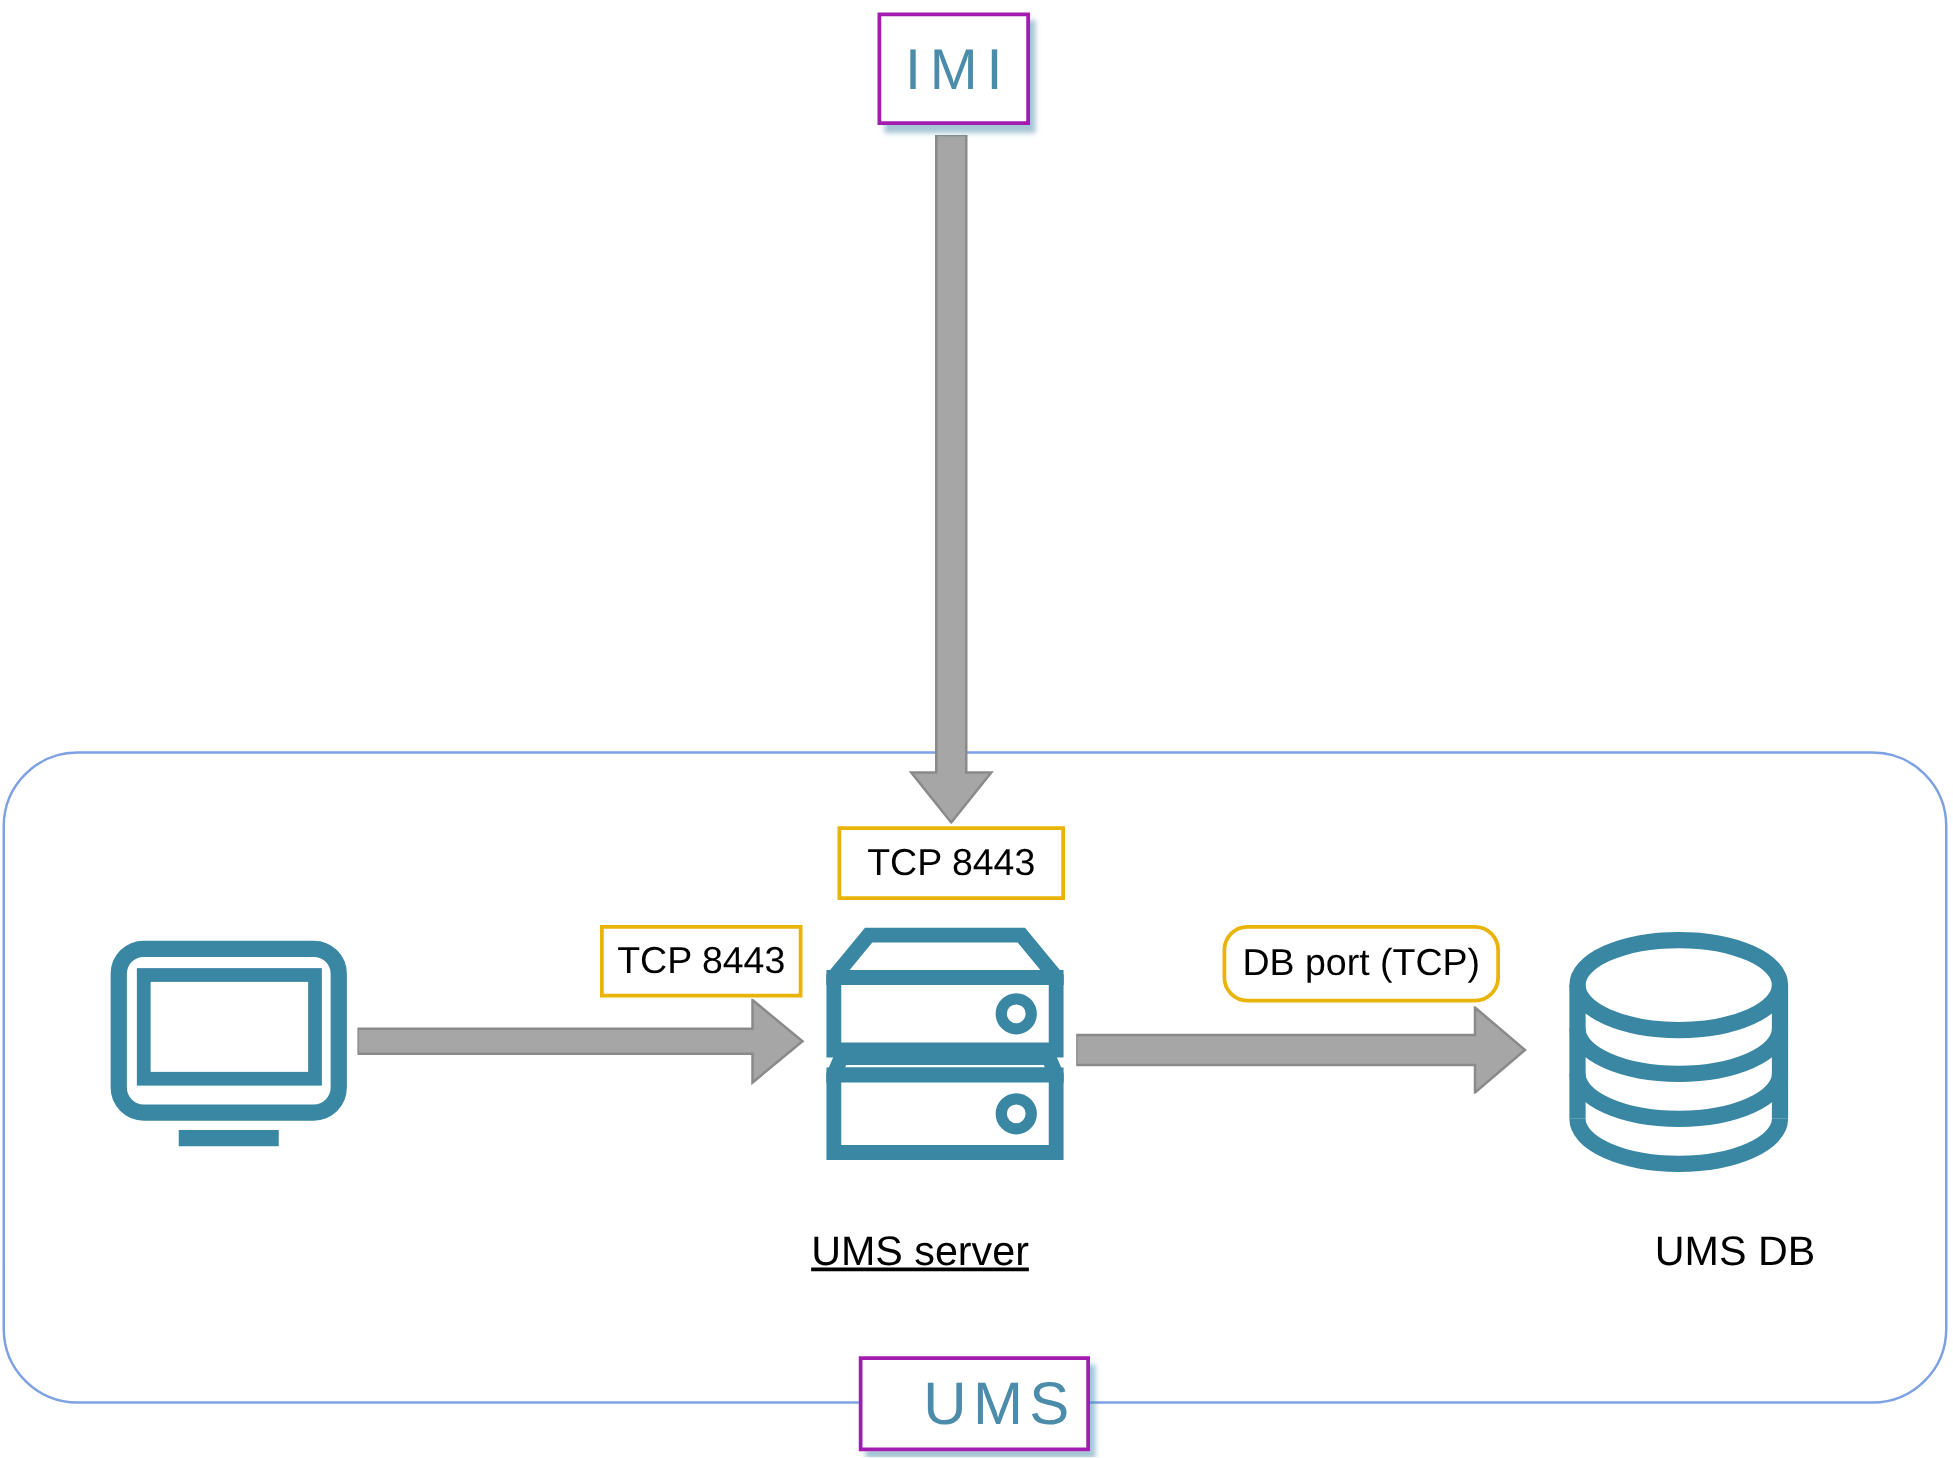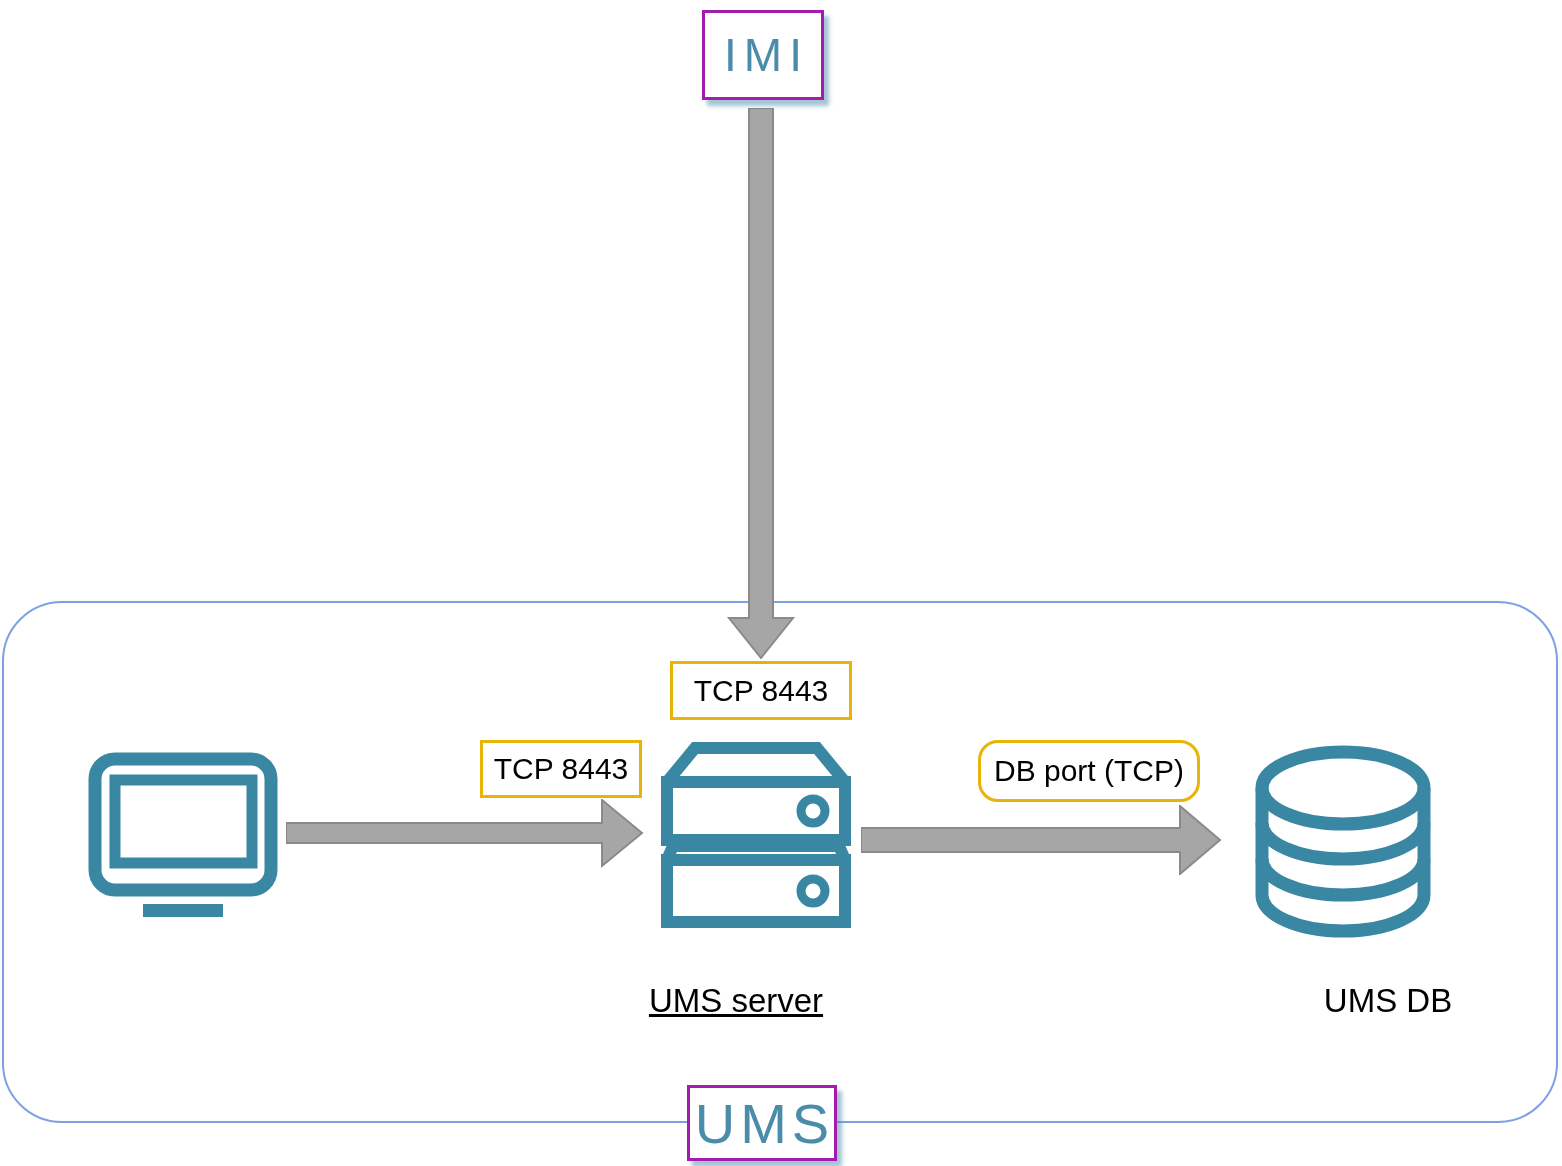--- a/index.html
+++ b/index.html
@@ -37,23 +37,24 @@
   .imi-node{
     left:702px; top:10px;
     width:116px; height:84px;
     font-size:46px;
     letter-spacing:7px;
     text-indent:7px;
   }
   .ums-box{
     left:687px; top:1085px;
     width:144px; height:70px;
-    font-size:56px;
+    font-size:48px;
     letter-spacing:5px;
     text-indent:5px;
+    padding-left:35px;
   }
   
   .port-box{
     position:absolute;
     background:#fff;
     border:3px solid #eab308;
     display:flex;
     align-items:center;
     justify-content:center;
     font-size:30px;

